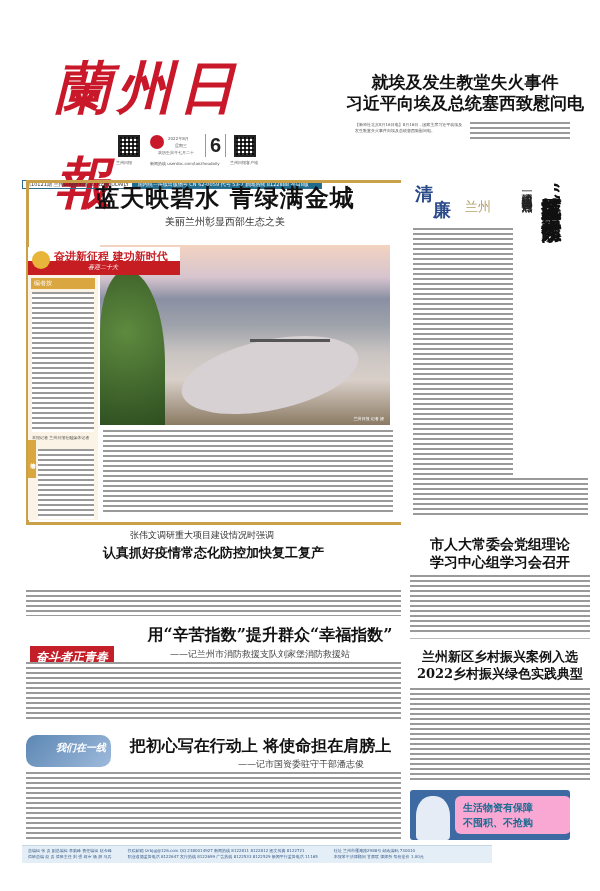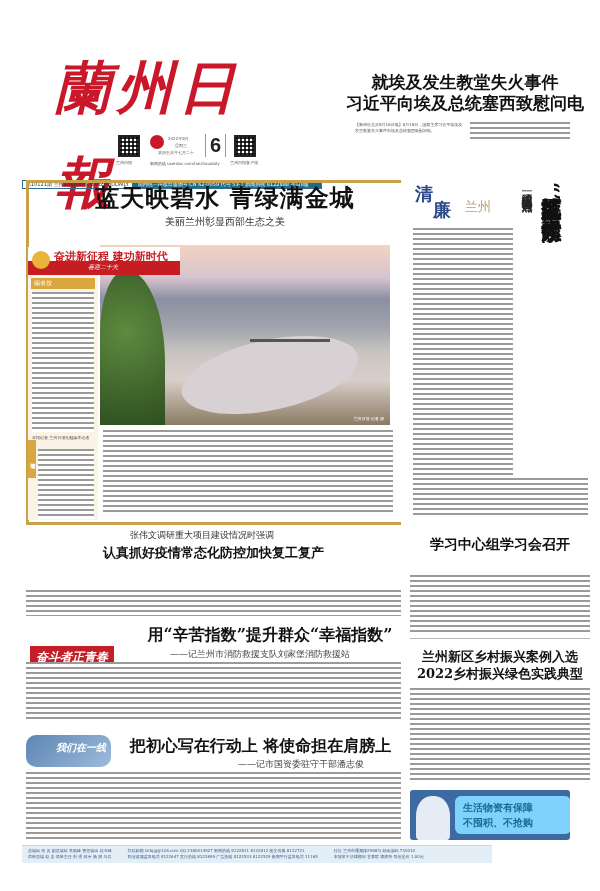--- a/index.html
+++ b/index.html
@@ -31,21 +31,21 @@
   .photo .river { position: absolute; left: 80px; top: 95px; width: 180px; height: 70px; background: #d8d1d4; border-radius: 50%; transform: rotate(-12deg); }
   .photo .bridge { position: absolute; left: 150px; top: 94px; width: 80px; height: 3px; background: #555; }
   .side-box { left: 28px; top: 275px; width: 70px; height: 245px; background: #fbf4e6; }
   .sb-title { background: #d9a640; color: #fff; font-size: 6px; padding: 1px 3px; margin: 3px; width: 64px; }
   .qinglian { font-family: "DejaVu Serif", serif; font-weight: bold; color: #2a4a8a; font-size: 18px; }
   .vert { writing-mode: vertical-rl; font-family: "DejaVu Serif", serif; font-weight: bold; }
   .headline-b { font-family: "DejaVu Serif", serif; font-weight: bold; color: #111; text-align: center; }
   .section-tag { background: #c41f28; color: #fff; font-family: "DejaVu Serif", serif; font-style: italic; font-weight: bold; font-size: 12px; padding: 3px 6px; margin-top: 16px; }
   .gradbox { background: linear-gradient(135deg,#5c87b3,#9ebadb); }
   .ad { left: 410px; top: 790px; width: 160px; height: 50px; background: #3d6aa2; border-radius: 3px; overflow: hidden; }
-  .ad .card { position: absolute; left: 45px; top: 6px; width: 116px; height: 38px; background: #7dd3fc; border-radius: 6px; }
+  .ad .card { position: absolute; left: 45px; top: 6px; width: 116px; height: 38px; background: #f9a8d4; border-radius: 6px; }
   .ad .t { position: absolute; left: 8px; font-size: 10px; font-weight: bold; color: #1d6b91; white-space: nowrap; }
   .ad .fig { position: absolute; left: 6px; top: 6px; width: 34px; height: 44px; background: #e6ecf5; border-radius: 45% 45% 10% 10%; }
   .footer { left: 22px; top: 845px; width: 470px; height: 18px; background: #e3eef6; border-top: 1px solid #c5d6e5; font-size: 4px; color: #3a5a88; display: flex; padding: 2px 6px; gap: 16px; }
   .footer div { white-space: nowrap; line-height: 6px; }
   .hr { height: 1px; background: #bbb; }
 </style>
 </head>
 <body>
 
 <div class="abs masthead">
@@ -118,20 +118,21 @@
 <div class="abs fill" style="left:413px;top:228px;width:100px;height:290px;"></div>
 <div class="abs fill" style="left:413px;top:478px;width:175px;height:40px;"></div>
 
 <div class="abs" style="left:130px;top:529px;font-size:9px;color:#333;">张伟文调研重大项目建设情况时强调</div>
 <div class="abs headline-b" style="left:26px;top:542px;width:375px;font-size:13px;line-height:21px;">
   <div>认真抓好疫情常态化防控加快复工复产</div>
 </div>
 <div class="abs fill" style="left:26px;top:590px;width:375px;height:26px;"></div>
 
 <div class="abs headline-b" style="left:410px;top:535px;width:180px;font-size:14px;line-height:18px;">
+  <div>市人大常委会党组理论</div>
   <div>学习中心组学习会召开</div>
 </div>
 <div class="abs fill" style="left:410px;top:575px;width:180px;height:58px;"></div>
 <div class="abs hr" style="left:410px;top:638px;width:180px;"></div>
 
 <div class="abs section-tag" style="left:30px;top:630px;">奋斗者正青春</div>
 <div class="abs headline-b" style="left:140px;top:625px;width:260px;font-size:16px;">用“辛苦指数”提升群众“幸福指数”</div>
 <div class="abs" style="left:170px;top:648px;font-size:9px;color:#444;">——记兰州市消防救援支队刘家堡消防救援站</div>
 <div class="abs fill" style="left:26px;top:662px;width:375px;height:60px;"></div>
 

